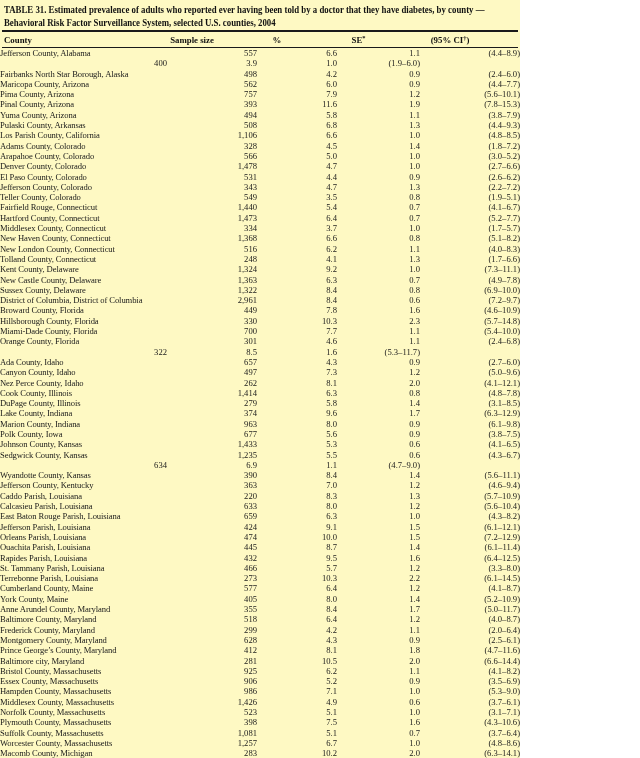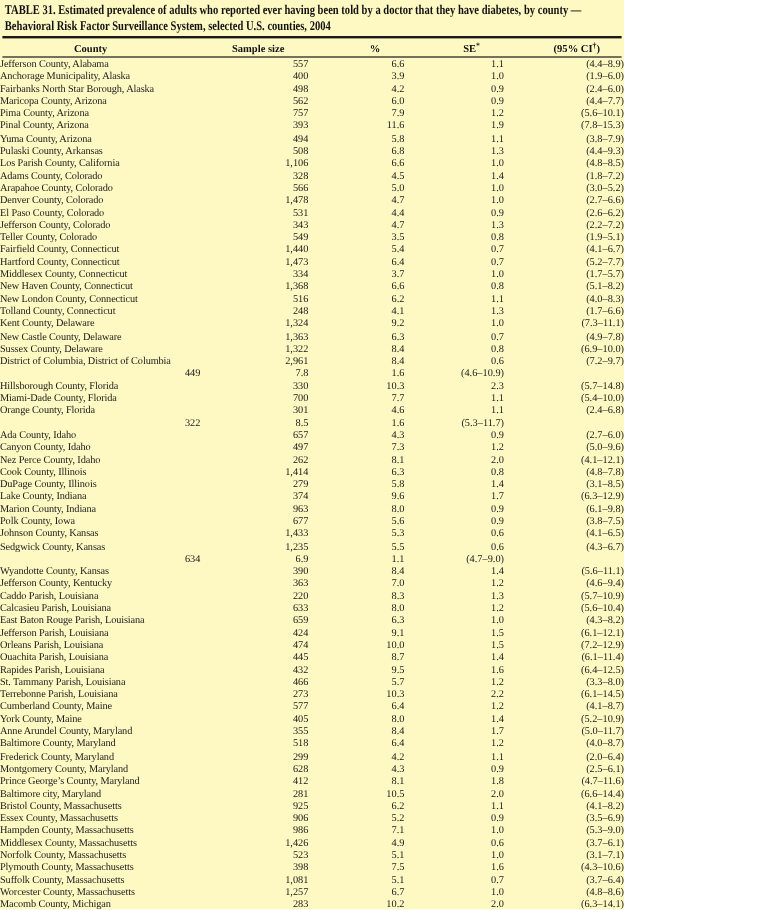--- a/index.html
+++ b/index.html
@@ -37,22 +37,22 @@
     padding-left: 4px;
     padding-right: 20px;
   }
   .thead { height: 15px; align-items: center; }
   .th {
     font-size: 8.8px;
     font-weight: bold;
     white-space: nowrap;
     color: #111;
   }
-  .th.county { text-align: center; }
-  .th.num { text-align: right; }
+  .th.county { text-align: left; }
+  .th.num { text-align: center; }
   sup.hdr-sup {
     font-size: 6.5px;
     vertical-align: 3px;
     line-height: 0;
   }
   .tbody { display: block; }
   .tr {
     display: grid;
     grid-template-columns: 1fr 90px 80px 83px 100px;
     height: 10.31px;
@@ -91,21 +91,20 @@
 
   <div class="tbody">
       <div class="tr">
         <div class="td county">Jefferson County, Alabama</div>
         <div class="td num">557</div>
         <div class="td num">6.6</div>
         <div class="td num">1.1</div>
         <div class="td num">(4.4–8.9)</div>
       </div>
       <div class="tr">
-        <div class="td county">Anchorage Municipality, Alaska</div>
         <div class="td num">400</div>
         <div class="td num">3.9</div>
         <div class="td num">1.0</div>
         <div class="td num">(1.9–6.0)</div>
       </div>
       <div class="tr">
         <div class="td county">Fairbanks North Star Borough, Alaska</div>
         <div class="td num">498</div>
         <div class="td num">4.2</div>
         <div class="td num">0.9</div>
@@ -189,21 +188,21 @@
         <div class="td num">(2.2–7.2)</div>
       </div>
       <div class="tr">
         <div class="td county">Teller County, Colorado</div>
         <div class="td num">549</div>
         <div class="td num">3.5</div>
         <div class="td num">0.8</div>
         <div class="td num">(1.9–5.1)</div>
       </div>
       <div class="tr">
-        <div class="td county">Fairfield County, Connecticut</div>
+        <div class="td county">Fairfield Rouge, Connecticut</div>
         <div class="td num">1,440</div>
         <div class="td num">5.4</div>
         <div class="td num">0.7</div>
         <div class="td num">(4.1–6.7)</div>
       </div>
       <div class="tr">
         <div class="td county">Hartford County, Connecticut</div>
         <div class="td num">1,473</div>
         <div class="td num">6.4</div>
         <div class="td num">0.7</div>
@@ -259,20 +258,21 @@
         <div class="td num">(6.9–10.0)</div>
       </div>
       <div class="tr">
         <div class="td county">District of Columbia, District of Columbia</div>
         <div class="td num">2,961</div>
         <div class="td num">8.4</div>
         <div class="td num">0.6</div>
         <div class="td num">(7.2–9.7)</div>
       </div>
       <div class="tr">
+        <div class="td county">Broward County, Florida</div>
         <div class="td num">449</div>
         <div class="td num">7.8</div>
         <div class="td num">1.6</div>
         <div class="td num">(4.6–10.9)</div>
       </div>
       <div class="tr">
         <div class="td county">Hillsborough County, Florida</div>
         <div class="td num">330</div>
         <div class="td num">10.3</div>
         <div class="td num">2.3</div>

